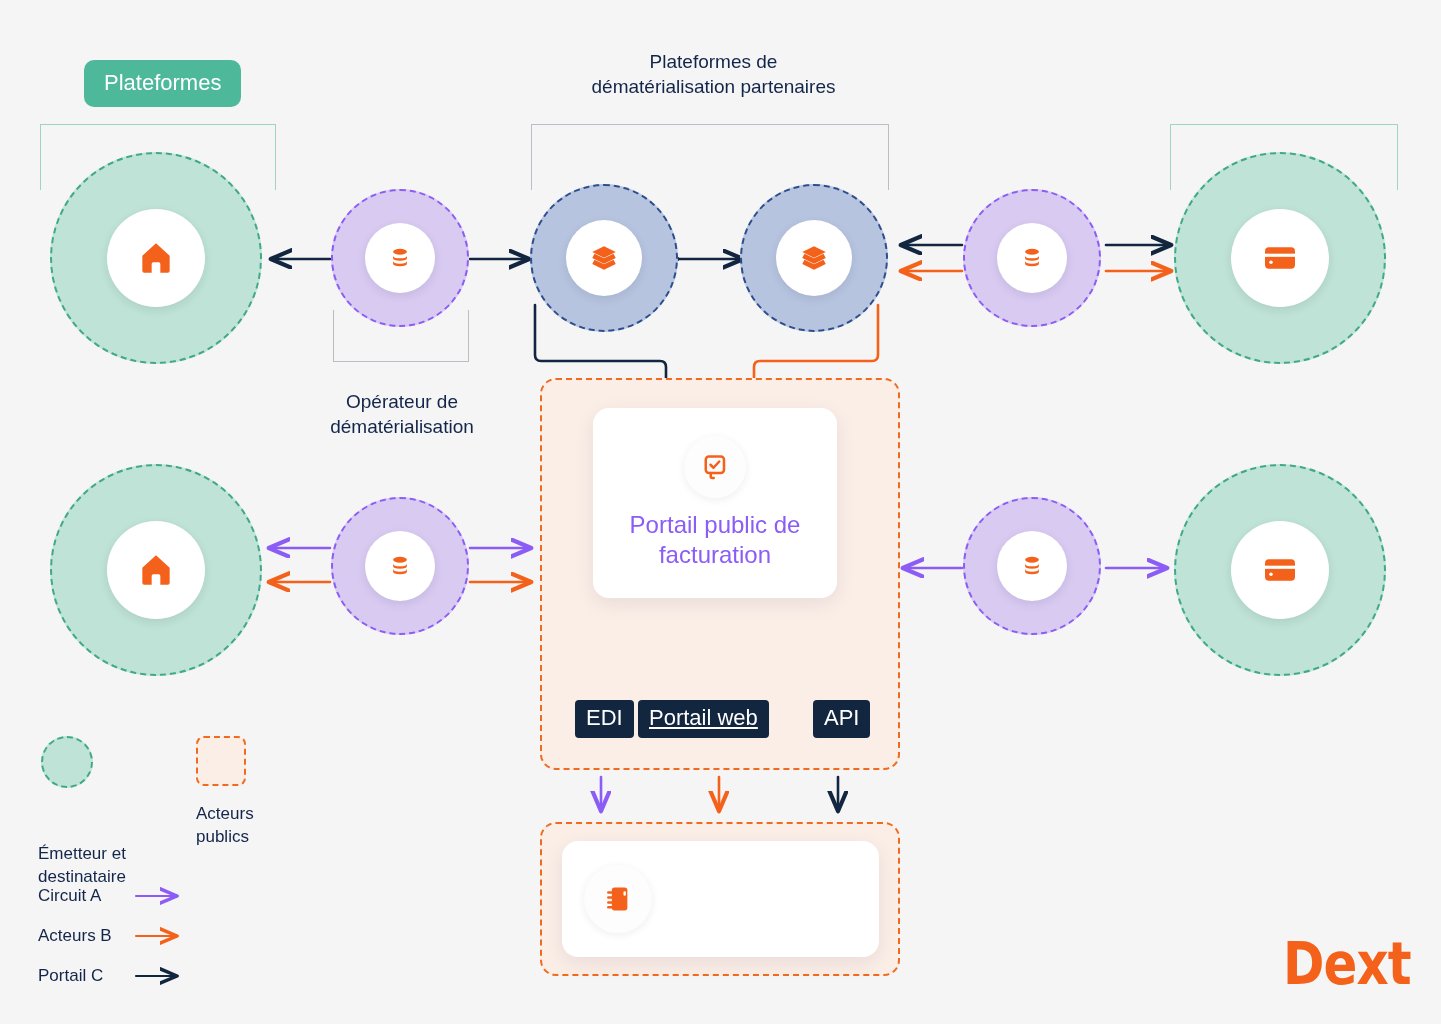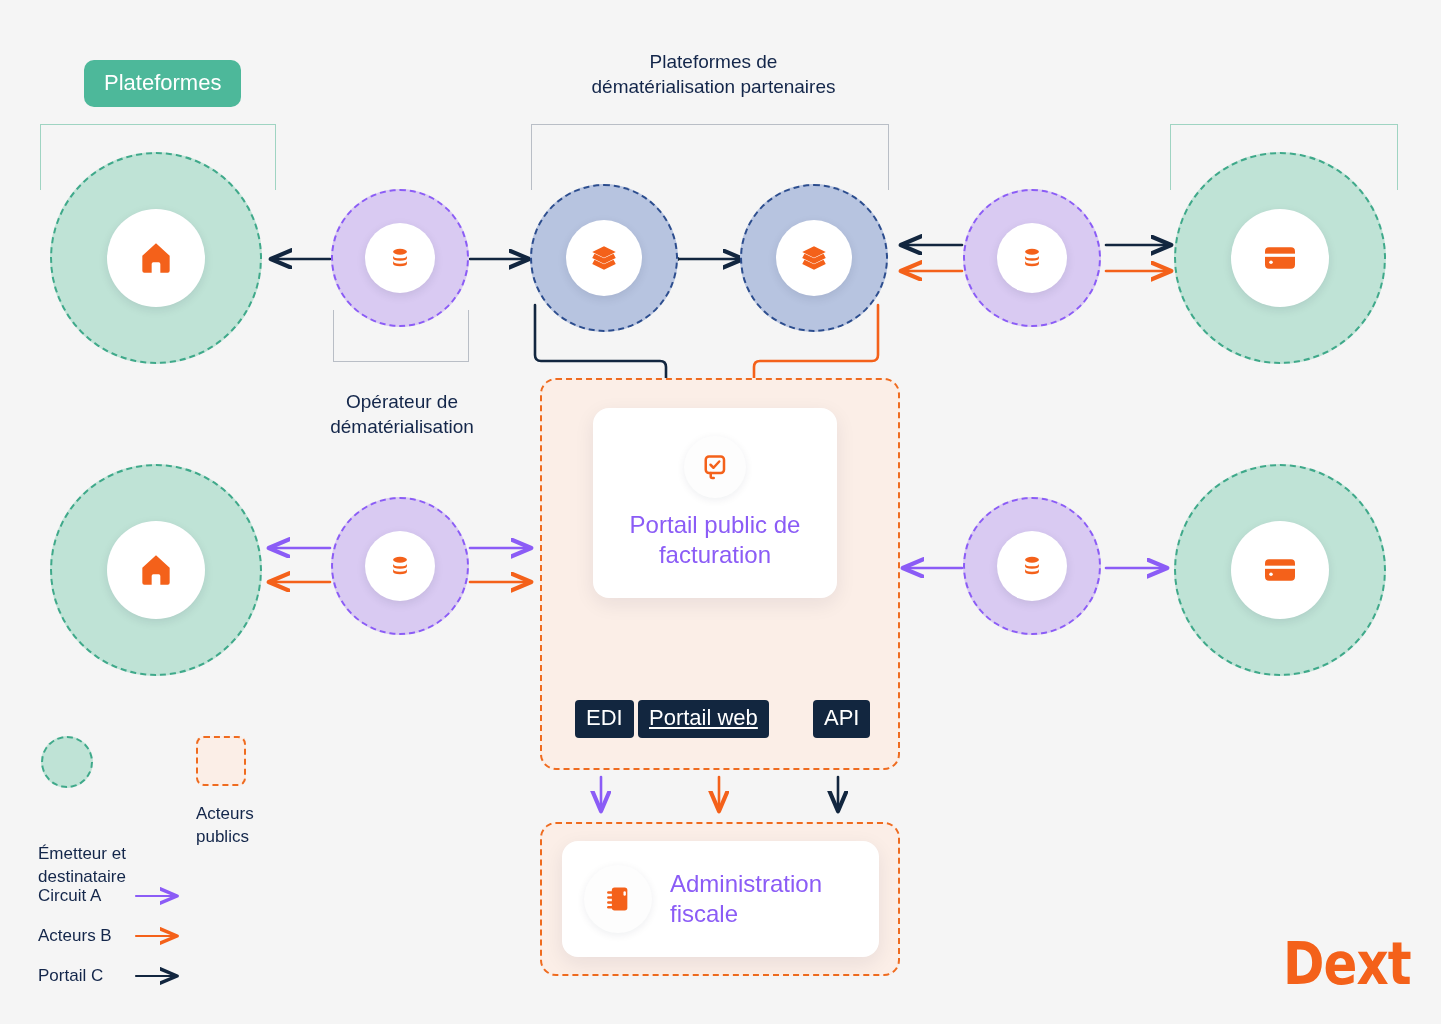--- a/index.html
+++ b/index.html
@@ -348,22 +348,20 @@
     <div class="icon-bubble" style="width:68px; height:68px; flex:0 0 auto; margin-right:18px;">
       <svg width="32" height="32" viewBox="0 0 24 24">
         <rect x="7.4" y="3.4" width="11.6" height="17.2" rx="2" fill="#f4611a"></rect>
         <rect x="16.1" y="6.2" width="1.8" height="3.3" rx="0.9" fill="#ffffff"></rect>
         <rect x="3.8" y="6.2" width="5.4" height="1.9" rx="0.95" fill="#f4611a"></rect>
         <rect x="3.8" y="9.9" width="5.4" height="1.9" rx="0.95" fill="#f4611a"></rect>
         <rect x="3.8" y="13.6" width="5.4" height="1.9" rx="0.95" fill="#f4611a"></rect>
         <rect x="3.8" y="17.3" width="5.4" height="1.9" rx="0.95" fill="#f4611a"></rect>
       </svg>
     </div>
-    <div class="card-title" style="text-align:left;">Administration
-fiscale</div>
   </div>
 
   <div class="legend-swatch-circle" style="left:41px; top:736px; width:52px; height:52px;"></div>
   <div class="legend-text" style="left:38px; top:803px; width:150px;margin-top:40px;">Émetteur et
 destinataire</div>
 
   <div class="legend-swatch-square" style="left:196px; top:736px; width:50px; height:50px;"></div>
   <div class="legend-text" style="left:196px; top:803px; width:120px;">Acteurs
 publics</div>
 

